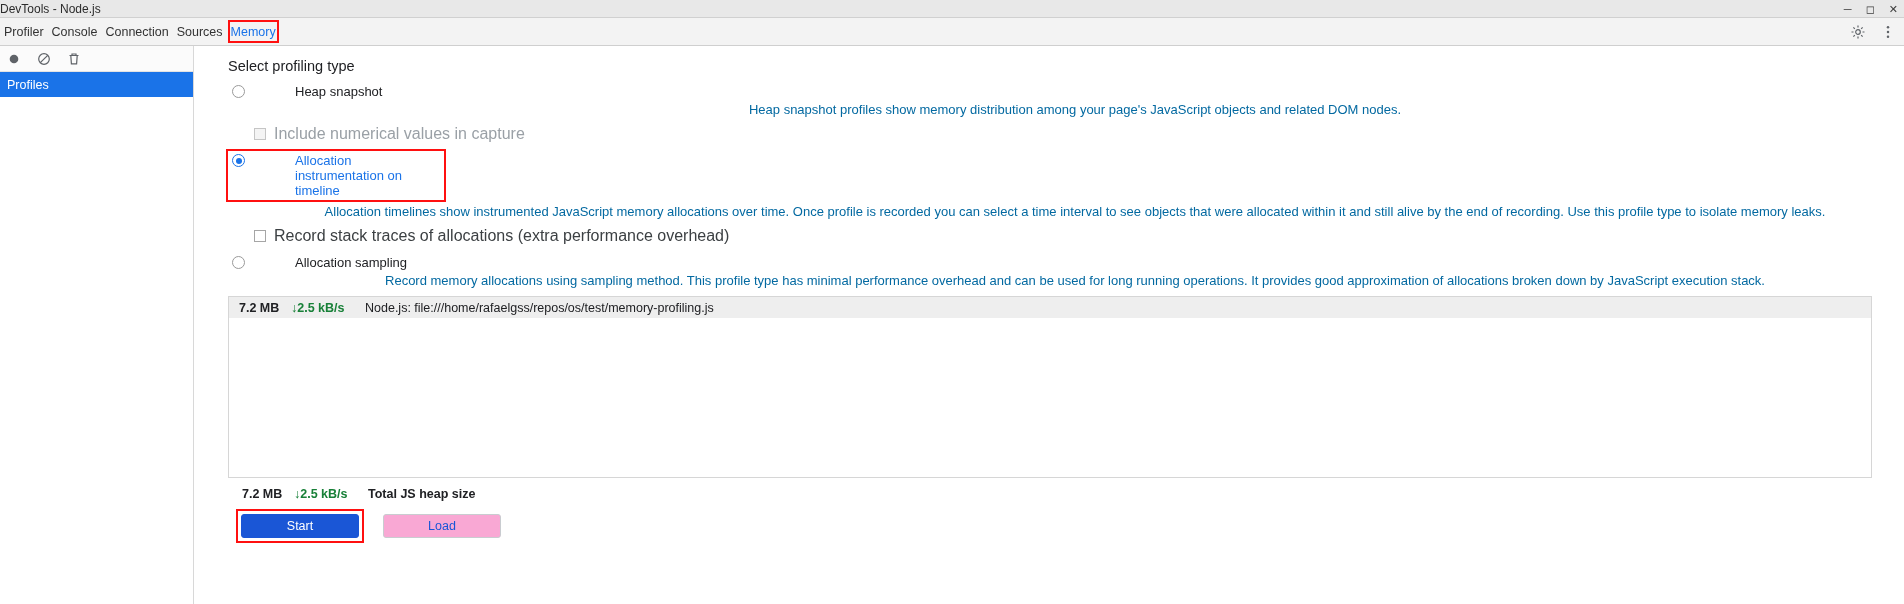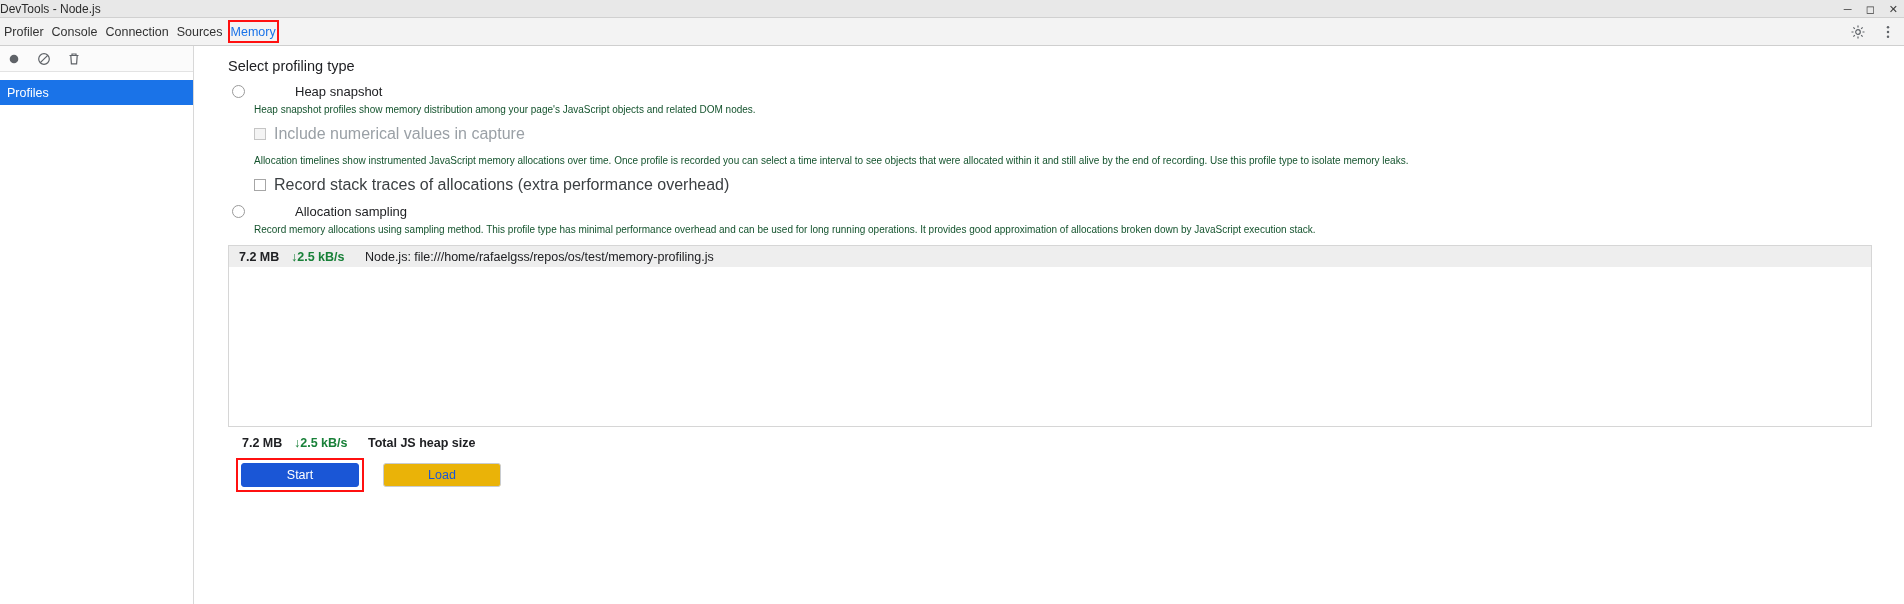--- a/index.html
+++ b/index.html
@@ -88,21 +88,20 @@
   }
 
   
   .leftpane {
     width: 194px;
     min-width: 194px;
     background: #ffffff;
     border-right: 1px solid #d8d8d8;
     display: flex;
     flex-direction: column;
-    gap: 8px;
   }
   .left-toolbar {
     height: 26px;
     border-bottom: 1px solid #e3e3e3;
     display: flex;
     align-items: center;
     gap: 14px;
     padding-left: 6px;
     background: #fbfbfb;
   }
@@ -158,24 +157,25 @@
   }
   .opt-label {
     font-size: 13px;
     color: #202124;
     line-height: 15px;
     cursor: default;
     margin-left: 41px;
   }
   .opt-label.selected { color: #1a73e8; }
   .opt-desc {
-    font-size: 10px;
-    color: #14532d;
+    font-size: 13px;
+    color: #0369a1;
     margin: 3px 0 8px 26px;
     line-height: 15px;
+    text-align: center;
   }
   .sub-check {
     display: flex;
     align-items: center;
     margin: 0 0 10px 26px;
   }
   .checkbox {
     width: 12px; height: 12px;
     border: 1px solid #a6a6a6;
     background: #fff;
@@ -241,21 +241,21 @@
     align-items: center;
     justify-content: center;
     cursor: default;
   }
   .btn.primary {
     background: #1a56d6;
     color: #fff;
     border: 1px solid #1a56d6;
   }
   .btn.secondary {
-    background: #eab308;
+    background: #f9a8d4;
     color: #1a56d6;
     border: 1px solid #c9ccd0;
   }
   .btn-wrap { position: relative; display: inline-block; }
   .btn-wrap .hl-box { left: -5px; right: -5px; top: -5px; bottom: -5px; }
 </style>
 </head>
 <body>
 
 <div class="titlebar">
@@ -347,20 +347,25 @@
         <span class="opt-label">Heap snapshot</span>
       </div>
       <div class="opt-desc">Heap snapshot profiles show memory distribution among your page's JavaScript objects and related DOM nodes.</div>
       <div class="sub-check">
         <span class="checkbox disabled"></span>
         <span class="lbl disabled">Include numerical values in capture</span>
       </div>
     </div>
 
     <div class="opt-group">
+      <div class="opt-row" style="width:212px;">
+        <span class="radio checked"></span>
+        <span class="opt-label selected">Allocation instrumentation on timeline</span>
+        <span class="hl-box" style="left:-2px;right:-6px;top:-4px;bottom:-4px;"></span>
+      </div>
       <div class="opt-desc" style="margin-top:6px;">Allocation timelines show instrumented JavaScript memory allocations over time. Once profile is recorded you can select a time interval to see objects that were allocated within it and still alive by the end of recording. Use this profile type to isolate memory leaks.</div>
       <div class="sub-check">
         <span class="checkbox"></span>
         <span class="lbl">Record stack traces of allocations (extra performance overhead)</span>
       </div>
     </div>
 
     <div class="opt-group">
       <div class="opt-row">
         <span class="radio"></span>

